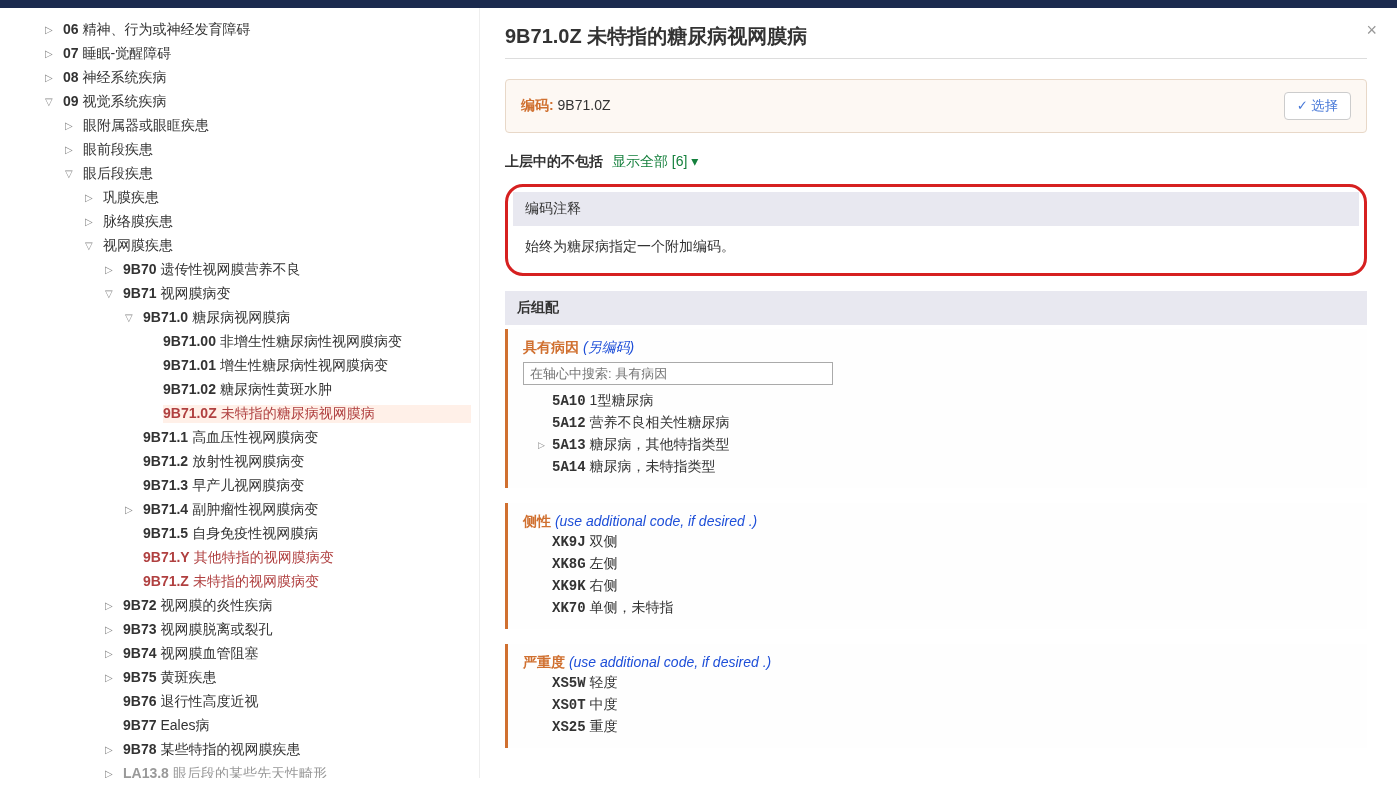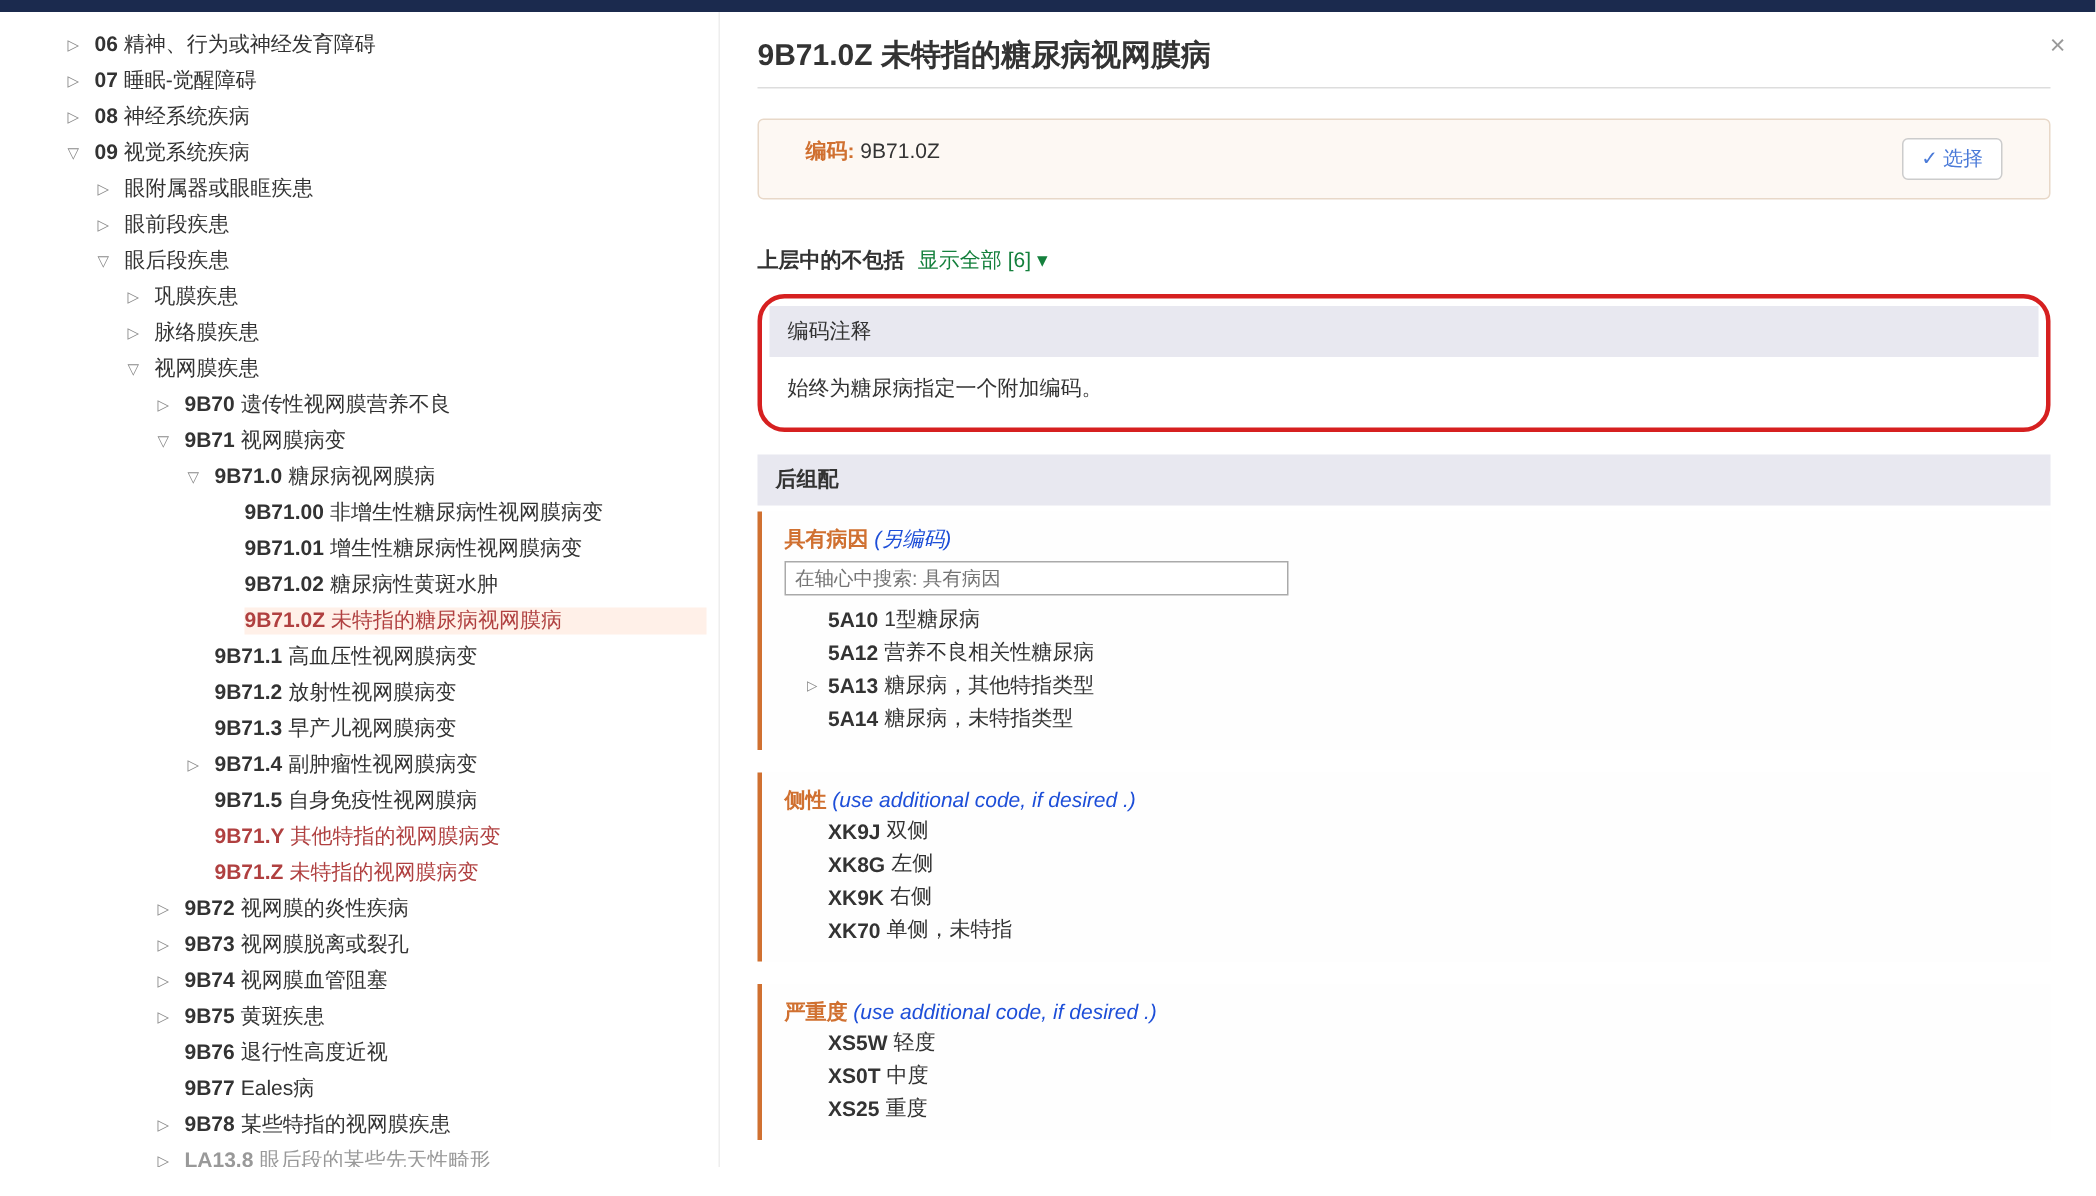--- a/index.html
+++ b/index.html
@@ -19,39 +19,39 @@
 .tree-label.red-link { color: #b04040; }
 .tree-label.gray { color: #999; }
 .indent-0 { padding-left: 0; }
 .indent-1 { padding-left: 20px; }
 .indent-2 { padding-left: 40px; }
 .indent-3 { padding-left: 60px; }
 .indent-4 { padding-left: 80px; }
 .indent-5 { padding-left: 100px; }
 .content { flex: 1; padding: 15px 30px 15px 25px; overflow-y: auto; }
 .content-title { font-size: 20px; font-weight: bold; padding-bottom: 8px; border-bottom: 1px solid #ddd; margin-bottom: 20px; }
-.code-box { background: #fdf8f3; border: 1px solid #e8d8c8; border-radius: 4px; padding: 12px 31px; display: flex; justify-content: space-between; align-items: flex-start; margin-bottom: 32px; }
+.code-box { background: #fdf8f3; border: 1px solid #e8d8c8; border-radius: 4px; padding: 12px 15px; display: flex; justify-content: space-between; align-items: center; margin-bottom: 20px; }
 .code-label { color: #d07030; font-weight: bold; }
 .code-value { color: #333; }
 .select-btn { background: #fff; border: 1px solid #ccc; border-radius: 4px; padding: 4px 12px; color: #4a7ad8; cursor: pointer; font-family: Liberation Serif, serif; }
 .section-label { font-weight: bold; margin-bottom: 5px; display: inline-block; }
 .show-all { color: #15803d; font-size: 14px; cursor: pointer; margin-left: 5px; }
 .note-box { border: 3px solid #d62020; border-radius: 18px; padding: 5px; margin-bottom: 15px; }
 .note-header { background: #e8e8f0; padding: 8px 12px; font-weight: normal; }
 .note-body { padding: 12px; }
 .post-section { margin-top: 15px; }
 .post-header { background: #e8e8f0; padding: 8px 12px; font-weight: bold; margin-bottom: 4px; }
 .post-group { border-left: 3px solid #d07030; padding: 10px 15px; margin-bottom: 15px; background: #fefefe; }
 .post-group-title { color: #d07030; font-weight: bold; }
 .post-group-sub { color: #1d4ed8; font-style: italic; font-weight: normal; }
-.search-input { width: 336px; border: 1px solid #aaa; padding: 3px 6px; margin: 5px 0; font-size: 13px; }
+.search-input { width: 310px; border: 1px solid #aaa; padding: 3px 6px; margin: 5px 0; font-size: 13px; }
 .code-list { padding-left: 15px; }
 .code-list-item { padding: 2px 0; display: flex; align-items: center; }
 .code-list-toggle { width: 12px; color: #888; font-size: 9px; margin-right: 2px; display: inline-block; }
-.code-list-code { font-weight: bold; margin-right: 4px; }
+.code-list-code { font-weight: bold; margin-right: 4px; font-family: Liberation Mono, monospace; }
 </style>
 </head>
 <body>
 
 <div class="header-bar"></div>
 <div class="modal">
   <button class="close-btn">×</button>
   <div class="container">
     <div class="sidebar" id="tree">
         <div class="tree-item indent-0">

